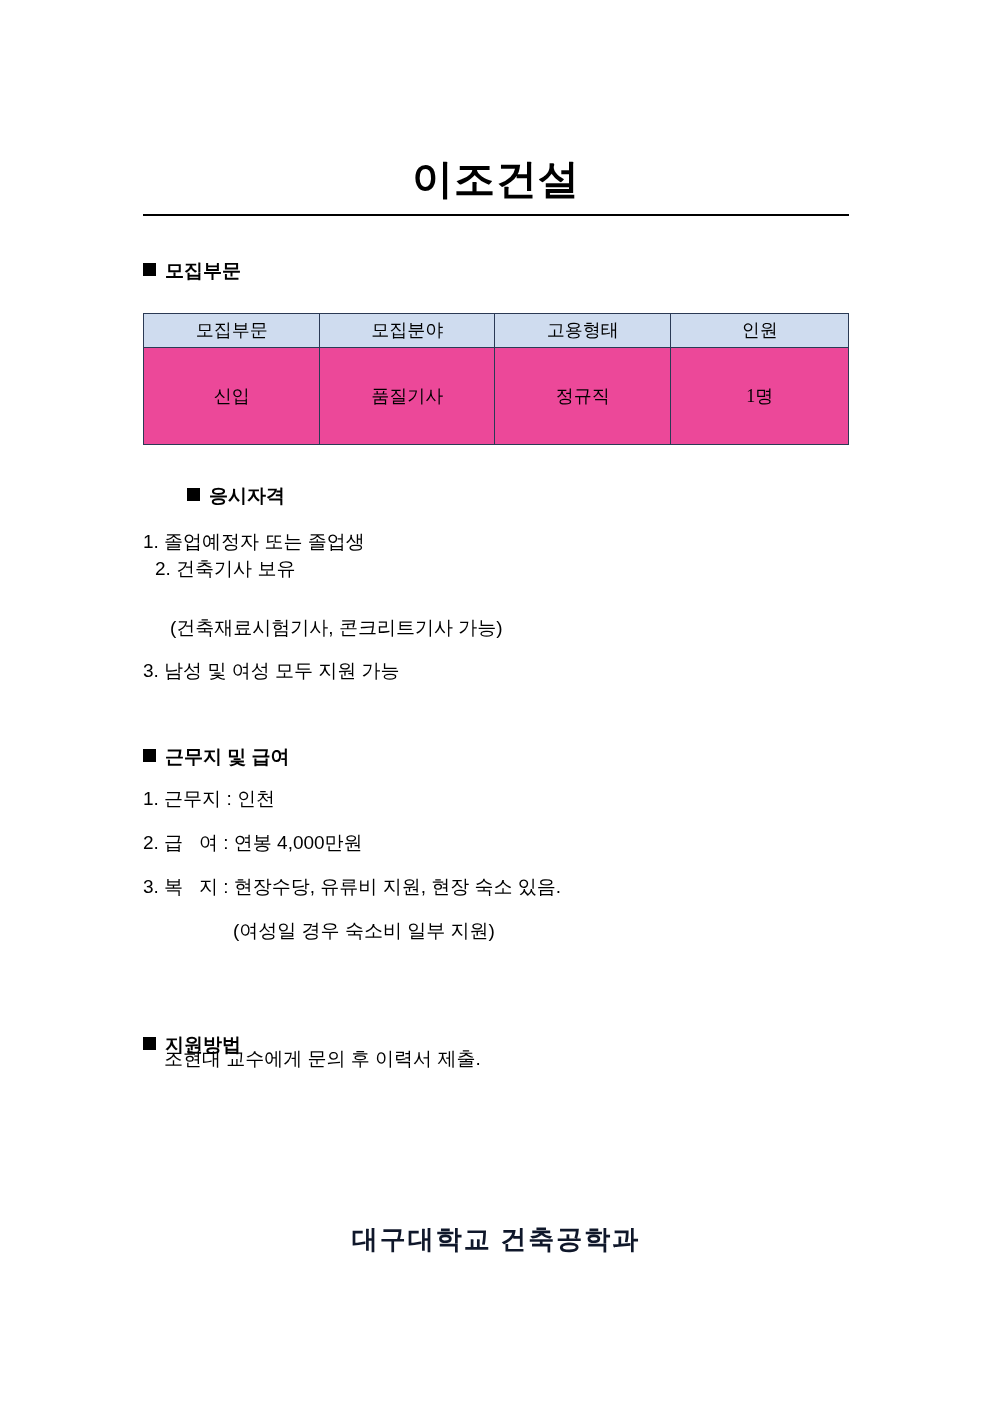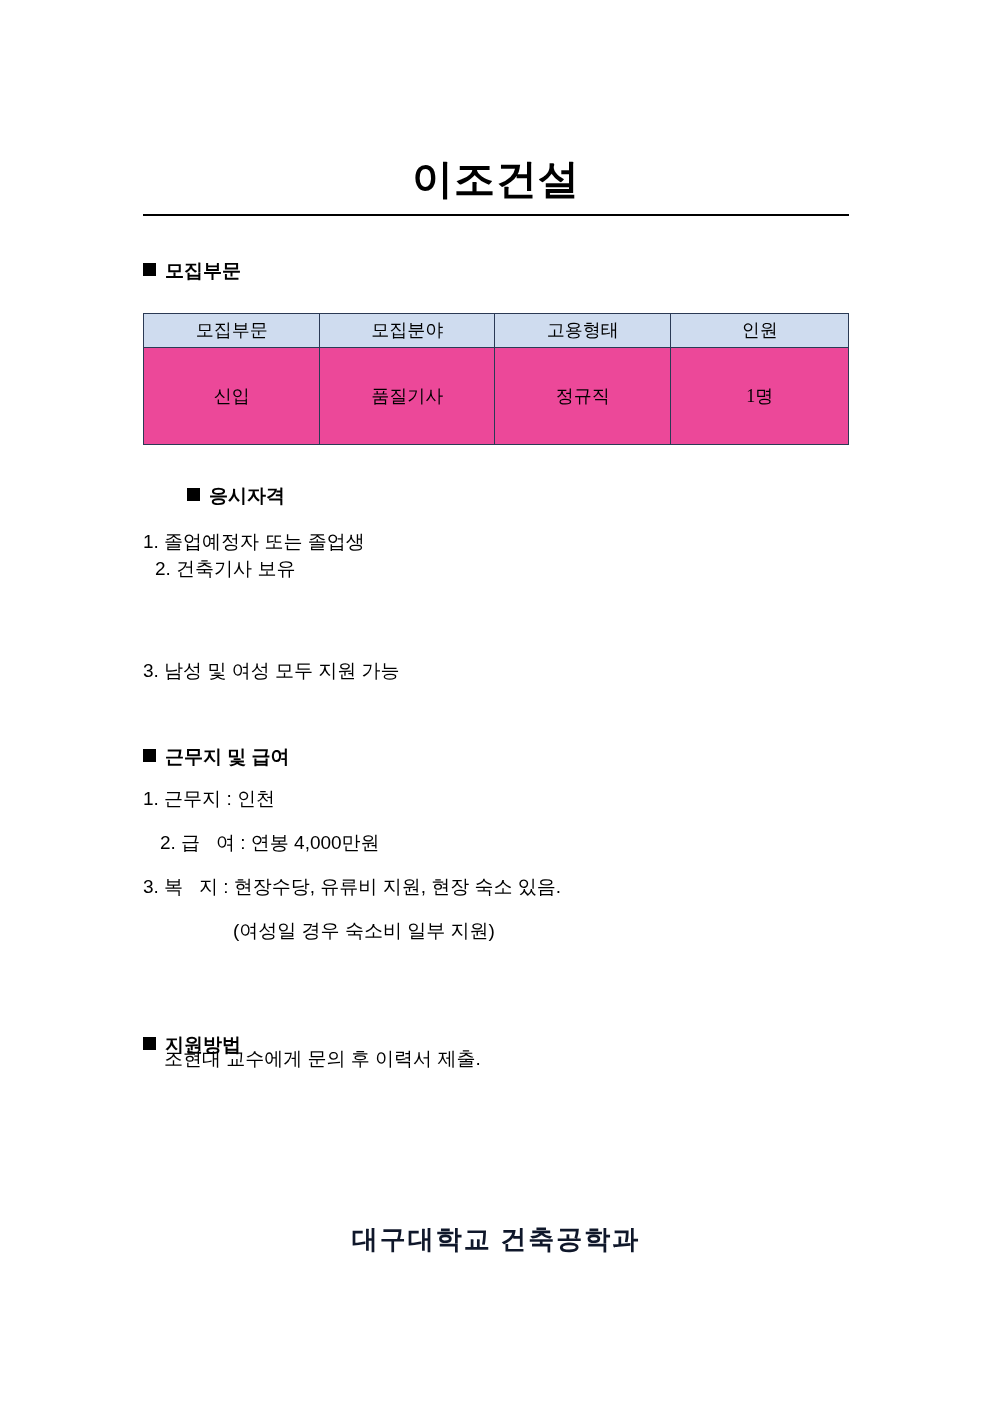--- a/index.html
+++ b/index.html
@@ -150,27 +150,28 @@
         <td>1명</td>
       </tr>
     </tbody>
   </table>
 
   <div class="section-head" style="left:147px; top:483px;margin-left:40px;">
     <span class="bullet"></span><span>응시자격</span>
   </div>
   <div class="line" style="left:143px; top:529px;">1. 졸업예정자 또는 졸업생</div>
   <div class="line" style="left:143px; top:556px;margin-left:12px;">2. 건축기사 보유</div>
+  <div class="line" style="left:170px; top:615px;">(건축재료시험기사, 콘크리트기사 가능)</div>
   <div class="line" style="left:143px; top:658px;">3. 남성 및 여성 모두 지원 가능</div>
 
   <div class="section-head" style="left:143px; top:744px;">
     <span class="bullet"></span><span>근무지 및 급여</span>
   </div>
   <div class="line" style="left:143px; top:786px;">1. 근무지 : 인천</div>
-  <div class="line" style="left:160px; top:830px;">2. 급   여 : 연봉 4,000만원</div>
+  <div class="line" style="left:143px; top:830px;">2. 급   여 : 연봉 4,000만원</div>
   <div class="line" style="left:143px; top:874px;">3. 복   지 : 현장수당, 유류비 지원, 현장 숙소 있음.</div>
   <div class="line" style="left:233px; top:918px;">(여성일 경우 숙소비 일부 지원)</div>
 
   <div class="section-head" style="left:143px; top:1000px;margin-top:32px;">
     <span class="bullet"></span><span>지원방법</span>
   </div>
   <div class="line" style="left:164px; top:1046px;text-align:right;">조현대 교수에게 문의 후 이력서 제출.</div>
 
   <div class="footer">대구대학교 건축공학과</div>
 

